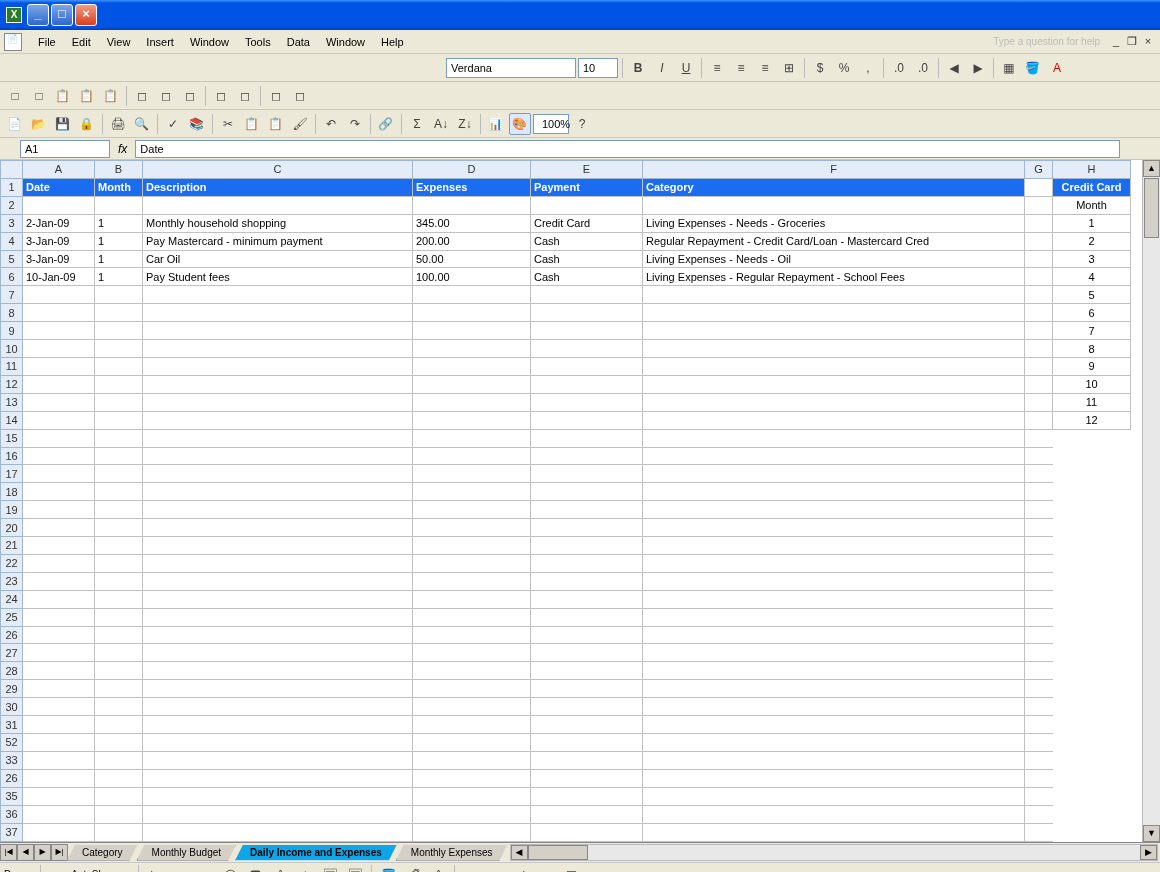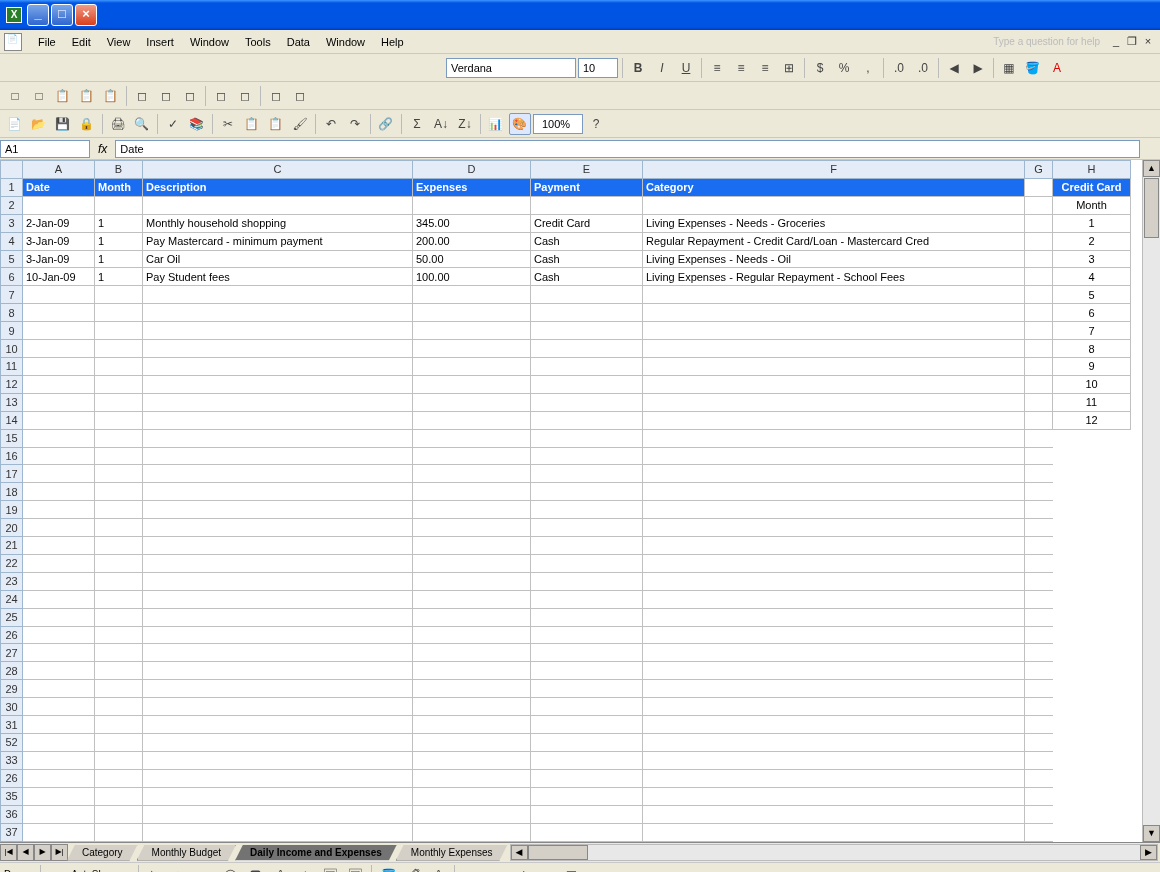--- a/index.html
+++ b/index.html
@@ -17,22 +17,22 @@
 .menubar .spacer { flex: 1; }
 .menubar .helpbox { color: #bbb; font-size: 10px; padding-right: 8px; }
 .menubar .docbtns { display: flex; gap: 0; }
 .menubar .docbtn { width: 16px; height: 14px; font-size: 11px; text-align: center; cursor: pointer; color: #333; }
 .toolbar { background: #ece9d8; height: 28px; display: flex; align-items: center; padding: 2px 4px; gap: 2px; border-bottom: 1px solid #c8c8c8; }
 .tbtn { width: 22px; height: 22px; border: 1px solid transparent; text-align: center; line-height: 20px; font-size: 12px; cursor: pointer; color: #444; border-radius: 2px; }
 .tsep { width: 1px; height: 20px; background: #bbb; margin: 0 2px; }
 .tsel { height: 20px; border: 1px solid #7a9ac0; background: #fff; font-size: 11px; padding: 0 4px; cursor: pointer; display: flex; align-items: center; }
 .tsel.font { width: 130px; }
 .tsel.size { width: 40px; }
-.tsel.zoom { width: 50px; padding-left: 8px; }
-.namebox-row { background: #ece9d8; height: 22px; display: flex; align-items: center; padding: 2px 0; border-bottom: 1px solid #c8c8c8; }
+.tsel.zoom { width: 36px; padding-left: 8px; }
+.namebox-row { background: #ece9d8; height: 22px; display: flex; align-items: center; padding: 2px 20px; border-bottom: 1px solid #c8c8c8; }
 .namebox { width: 90px; height: 18px; background: #fff; border: 1px solid #7a9ac0; padding: 0 4px; font-size: 11px; display: flex; align-items: center; }
 .fx { margin: 0 8px; font-style: italic; font-size: 12px; }
 .formulabar { flex: 1; height: 18px; background: #fff; border: 1px solid #7a9ac0; padding: 0 4px; font-size: 11px; display: flex; align-items: center; margin-right: 20px; }
 .sheet-area { position: relative; background: #fff; height: 682px; display: flex; }
 table.grid { border-collapse: collapse; table-layout: fixed; }
 table.grid th, table.grid td { border: 1px solid #c0c0c0; height: 17px; font-size: 11px; padding: 0 3px; overflow: hidden; white-space: nowrap; text-overflow: clip; }
 table.grid th { background: #e4ecf7; font-weight: normal; text-align: center; color: #333; border-color: #9eb6ce; }
 table.grid th.corner { background: #e4ecf7; width: 22px; }
 table.grid th.rowhdr { width: 22px; background: #e4ecf7; text-align: center; }
 .colA { width: 72px; } .colB { width: 48px; } .colC { width: 270px; }
@@ -42,21 +42,21 @@
 td.num { text-align: left; }
 td.ctr { text-align: center; }
 .vscroll { width: 18px; background: #e8e8e8; border-left: 1px solid #bbb; position: absolute; right: 0; top: 0; bottom: 0; }
 .vscroll .arrow { height: 17px; background: #d4d0c8; border: 1px solid #888; text-align: center; font-size: 9px; line-height: 14px; cursor: pointer; }
 .vscroll .thumb { position: absolute; top: 18px; height: 60px; left: 1px; right: 1px; background: #d4d0c8; border: 1px solid #888; }
 .vscroll .arrow.down { position: absolute; bottom: 0; left: 0; right: 0; }
 .tabs-row { background: #ece9d8; height: 20px; display: flex; align-items: center; border-top: 1px solid #888; font-size: 10px; }
 .tabnav { display: flex; }
 .tabnav .nbtn { width: 17px; height: 17px; background: #d4d0c8; border: 1px solid #888; text-align: center; font-size: 8px; line-height: 14px; cursor: pointer; }
 .tab { padding: 2px 10px; background: #d4d0c8; border: 1px solid #888; border-top: none; margin-left: -1px; cursor: pointer; clip-path: polygon(8px 0, 100% 0, calc(100% - 8px) 100%, 0 100%); padding-left: 14px; padding-right: 14px; }
-.tab.active { background: #737373; font-weight: bold; border-bottom-color: #fff; }
+.tab.active { background: #0ea5e9; font-weight: bold; border-bottom-color: #fff; }
 .hscroll { flex: 1; height: 17px; background: #e8e8e8; margin: 0 2px; position: relative; border: 1px solid #bbb; display: flex; }
 .hscroll .harrow { width: 17px; background: #d4d0c8; border: 1px solid #888; text-align: center; font-size: 9px; line-height: 13px; cursor: pointer; }
 .hscroll .hthumb { width: 60px; background: #d4d0c8; border: 1px solid #888; }
 .draw-toolbar { background: #ece9d8; height: 24px; display: flex; align-items: center; padding: 2px 4px; gap: 3px; border-top: 1px solid #c8c8c8; font-size: 10px; }
 </style>
 </head>
 <body>
 
 <div class="titlebar">
   <div class="appicon">X</div>

